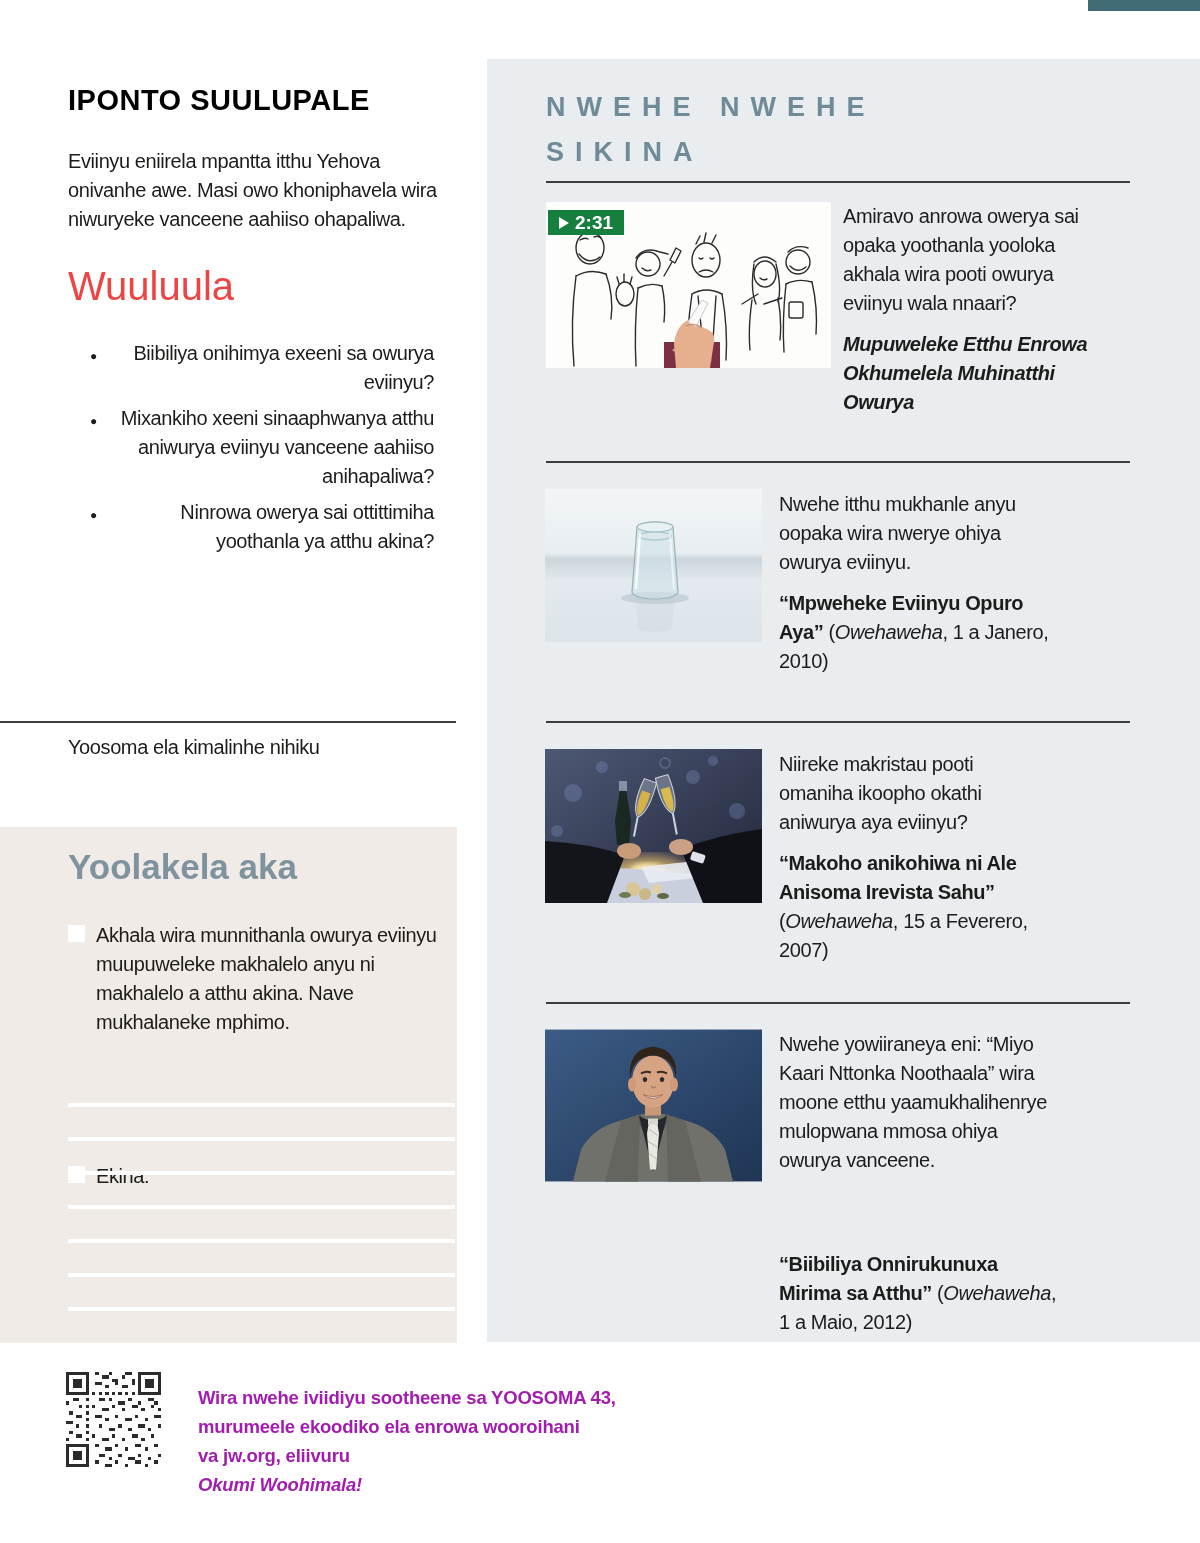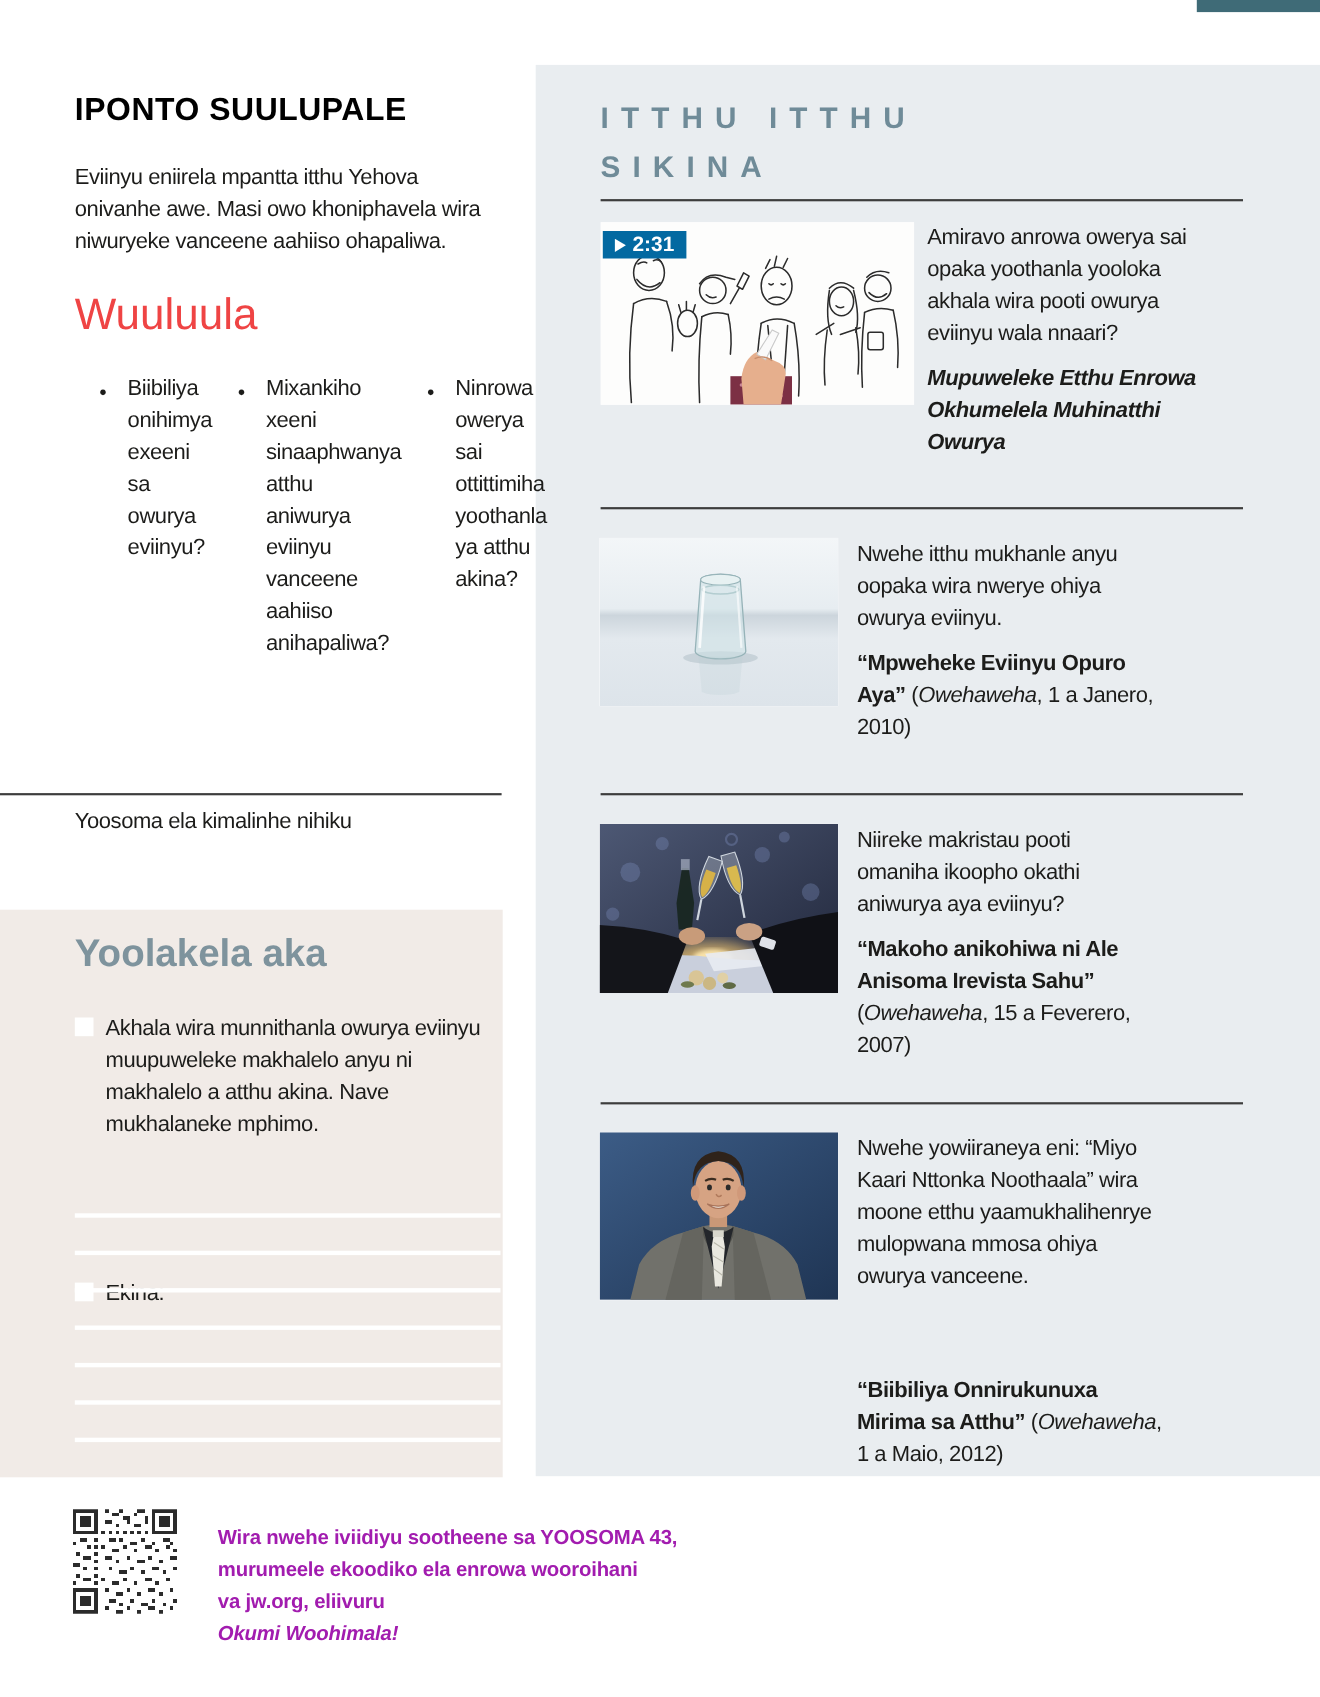--- a/index.html
+++ b/index.html
@@ -5,21 +5,21 @@
   html,body{margin:0;padding:0;background:#ffffff;}
   .page{position:relative;width:1200px;height:1543px;background:#ffffff;overflow:hidden;
         font-family:"Liberation Sans","DejaVu Sans",sans-serif;color:#1c1c1a;}
   .abs{position:absolute;}
   .hr{position:absolute;height:2px;background:#3d3d3d;}
 
   
   .main-title{left:68px;top:84px;font-size:29px;font-weight:bold;letter-spacing:.5px;color:#000000;}
   .intro{left:68px;top:147px;width:392px;font-size:20px;line-height:29px;letter-spacing:-.4px;}
   .review-title{left:68px;top:264px;font-size:40px;font-weight:normal;color:#ef4444;}
-  .questions{left:89px;top:339px;width:345px;display:flex;flex-direction:row;gap:22px;}
+  .questions{left:89px;top:339px;width:345px;display:flex;flex-direction:column;gap:7px;text-align:right;}
   .q{position:relative;padding-left:27px;font-size:20px;line-height:29px;letter-spacing:-.4px;}
   .q::before{content:"●";position:absolute;left:1px;top:3px;font-size:12px;color:#1c1c1a;}
   .study-note{left:68px;top:736px;font-size:20px;letter-spacing:-.4px;}
   .goal-box{left:0;top:827px;width:457px;height:516px;background:#f1ebe7;}
   .goal-title{left:68px;top:847px;font-size:35px;font-weight:bold;color:#7e939d;text-align:center;}
   .chk{position:relative;padding-left:28px;font-size:20px;line-height:29px;letter-spacing:-.4px;}
   .chk::before{content:"";position:absolute;left:0;top:4px;width:17px;height:17px;background:#ffffff;}
   .chk1{left:68px;top:921px;width:352px;}
   .chk2{left:68px;top:1046px;width:352px;}
   .rule-lines{left:68px;top:1103px;width:387px;}
@@ -36,21 +36,21 @@
                letter-spacing:11px;color:#6f8b98;}
   .corner-bar{left:1088px;top:0;width:112px;height:11px;background:#3f6b77;}
 
   .media{background:#fff;overflow:hidden;}
   .thumb1{left:546px;top:202px;width:285px;height:166px;}
   .img2{left:545px;top:489px;width:217px;height:153px;}
   .img3{left:545px;top:749px;width:217px;height:154px;}
   .img4{left:545px;top:1029px;width:217px;height:153px;}
   .media svg{display:block;width:100%;height:100%;}
 
-  .badge{position:absolute;left:2px;top:8px;width:76px;height:25px;background:#0369a1;color:#fff;
+  .badge{position:absolute;left:2px;top:8px;width:76px;height:25px;background:#15803d;color:#fff;
          display:flex;align-items:center;justify-content:center;gap:6px;
          font-size:19px;font-weight:bold;}
   .play-tri{width:0;height:0;border-left:10px solid #fff;border-top:6px solid transparent;
             border-bottom:6px solid transparent;}
 
   .sec-text{font-size:20px;line-height:29px;letter-spacing:-.4px;}
   .sec-ref{font-size:20px;line-height:29px;letter-spacing:-.4px;}
   .sec-ref .b{font-weight:bold;}
   .sec-ref .bi{font-weight:bold;font-style:italic;}
   .sec-ref .i{font-style:italic;text-align:right;}
@@ -66,21 +66,21 @@
 </head>
 <body>
 
 <div class="page">
 
   <div class="abs corner-bar"></div>
 
   <div class="abs panel"></div>
 
   <div class="abs right-title">
-    <div>ITTHU ITTHU</div>
+    <div>NWEHE NWEHE</div>
     <div>SIKINA</div>
   </div>
 
   <div class="hr" style="left:546px;top:181px;width:584px;"></div>
   <div class="hr" style="left:546px;top:461px;width:584px;"></div>
   <div class="hr" style="left:546px;top:721px;width:584px;"></div>
   <div class="hr" style="left:546px;top:1002px;width:584px;"></div>
 
   <div class="abs media thumb1">
     <svg viewBox="0 0 285 166">

